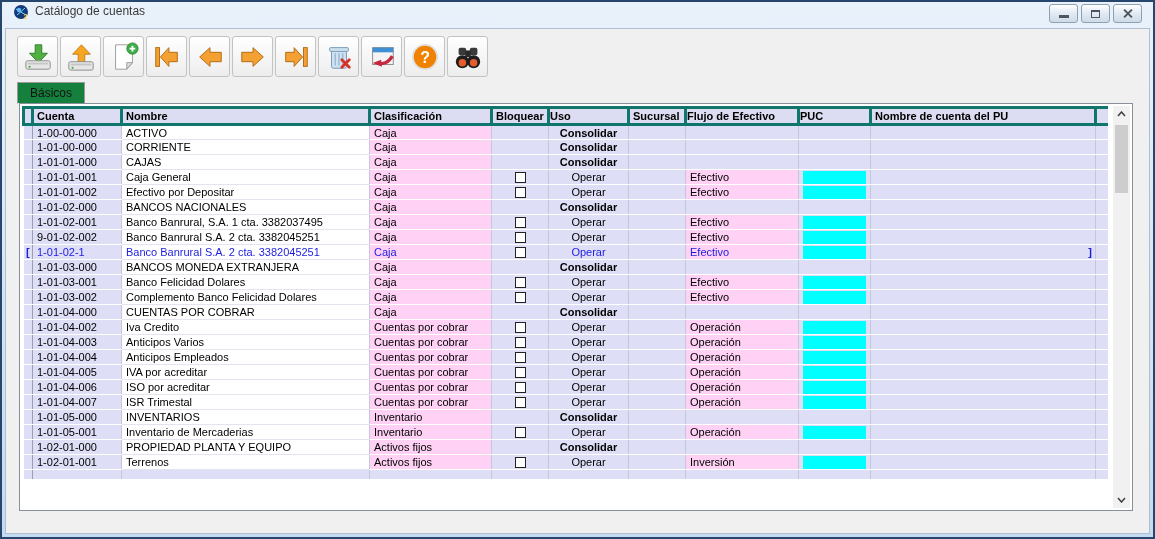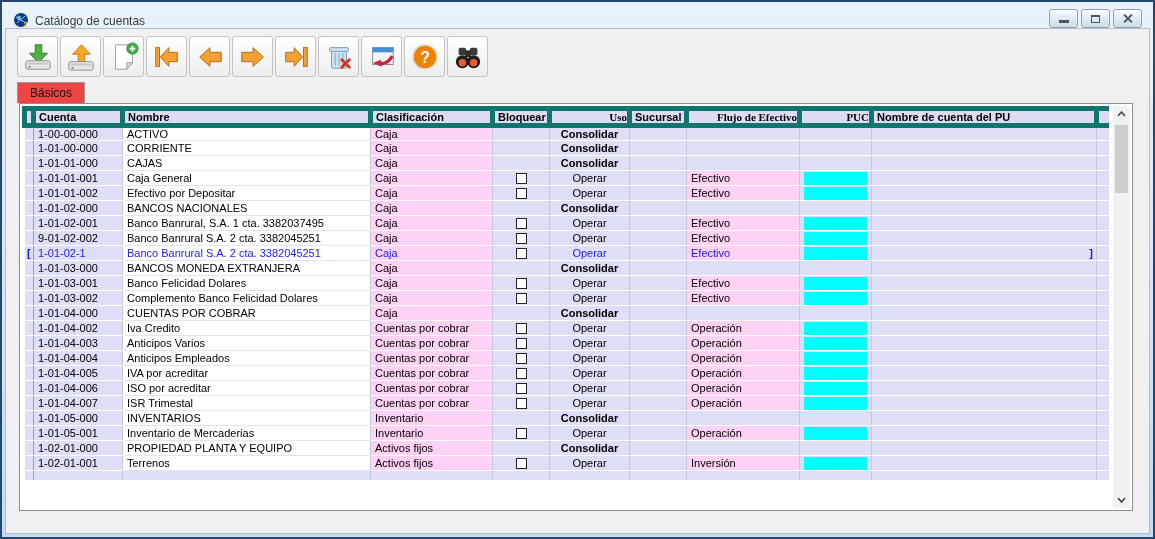--- a/index.html
+++ b/index.html
@@ -4,45 +4,45 @@
 <style>
   :root{
     --row-bg:#dedef6; --pink:#ffd1f5; --cyan:#00ffff; --edit:#1c1ce0;
     --header-bg:#dcdcf2; --gridline:#c6c6da;
   }
   *{box-sizing:border-box;}
   html,body{margin:0;padding:0;}
   body{width:1155px;height:539px;font-family:"Liberation Sans",sans-serif;background:#fff;}
   .window{width:1155px;height:539px;border:2px solid #26466e;background:linear-gradient(180deg,#e9f2fb,#c6daf0);
           padding:0 3px 3px 3px;display:flex;flex-direction:column;}
-  .titlebar{height:26px;display:flex;align-items:flex-end;padding:2px 8px 0 8px;flex:none;}
+  .titlebar{height:26px;display:flex;align-items:flex-start;padding:2px 8px 0 8px;flex:none;}
   .title-icon{width:16px;height:16px;margin-right:6px;flex:none;}
   .title-text{font-size:12px;color:#3a3a3a;flex:1;white-space:nowrap;}
   .controls{display:flex;align-items:center;}
   .wbtn{width:29px;height:19px;border:1px solid #8fa0b5;border-radius:3px;margin-left:3px;
         background:linear-gradient(#ffffff,#e3ebf4 45%,#cfdbe9);display:flex;align-items:center;justify-content:center;}
   .g-min{width:10px;height:3px;background:#4a5560;margin-top:6px;}
   .g-max{width:9px;height:8px;border:1px solid #4a5560;border-top:2px solid #4a5560;background:transparent;}
   .g-close{position:relative;width:11px;height:11px;}
   .g-close::before,.g-close::after{content:"";position:absolute;left:5px;top:0;width:2px;height:11px;background:#4a5560;}
   .g-close::before{transform:rotate(45deg);}  .g-close::after{transform:rotate(-45deg);}
   .content{position:relative;flex:1;background:#f0f0f0;border:1px solid #aebfd4;overflow:hidden;}
   .toolbar{display:flex;gap:2px;padding:7px 0 0 11px;}
   .tbtn{width:41px;height:41px;border:1px solid #c3c3c3;border-radius:3px;padding:0;
         background:linear-gradient(#ffffff,#ededed);display:flex;align-items:center;justify-content:center;}
   .tbtn .icon{width:30px;height:30px;display:block;}
   .tabstrip{padding:5px 0 0 11px;height:27px;}
-  .tab{display:inline-block;height:22px;line-height:20px;padding:0 12px;background:#ef4444;
+  .tab{display:inline-block;height:22px;line-height:20px;padding:0 12px;background:#15803d;
        border:1px solid #999;border-bottom:1px solid #f0f0f0;font-size:12px;color:#111;}
   .grid-frame{position:absolute;left:13px;top:74px;width:1114px;height:408px;background:#fff;
               border:1px solid #888f98;padding:2px;display:flex;justify-content:space-between;}
   table{border-collapse:collapse;table-layout:fixed;width:1084px;align-self:flex-start;}
-  th{height:17px;background:var(--header-bg);border:5px solid #0f766e;font-size:11px;font-weight:bold;
+  th{height:17px;background:var(--header-bg);border:3px solid #0f766e;font-size:11px;font-weight:bold;
      text-align:left;padding:0 0 0 3px;color:#000;overflow:hidden;white-space:nowrap;}
-  th.c{text-align:right;padding:0;font-family:Liberation Serif, serif;}
+  th.c{text-align:left;padding:0;}
   td{height:15px;font-size:11px;padding:0 0 0 4px;border-right:1px solid var(--gridline);
      border-bottom:1px solid #fff;background:var(--row-bg);color:#000;overflow:hidden;white-space:nowrap;}
   td.sel{padding:0;text-align:center;border-right:1px solid #9aa0b4;font-weight:bold;color:var(--edit);}
   td.white{background:#fff;border-bottom:1px solid #e4e4ef;}
   td.pink{background:var(--pink);margin-top:32px;}
   td.c{text-align:center;padding:0;}
   td.filler,th.filler{border-right:none;}
   tr.editing td{color:var(--edit);}
   .bold{font-weight:bold;}
   .checkbox{width:11px;height:11px;background:#fff;border:1px solid #222;margin:1px auto 0 auto;}

